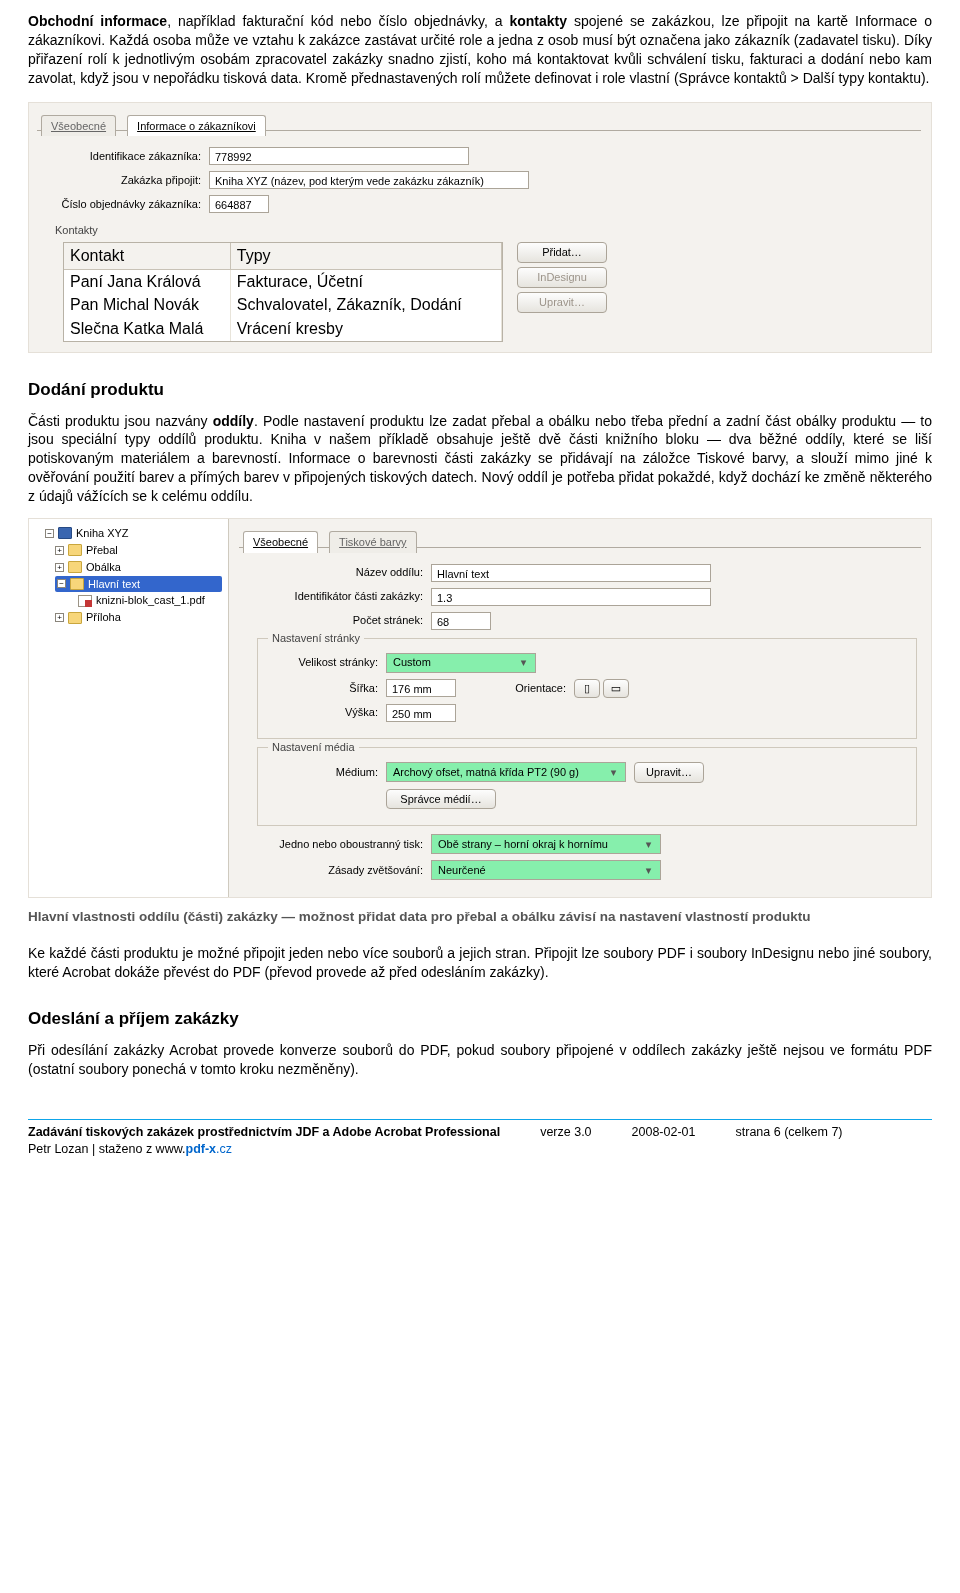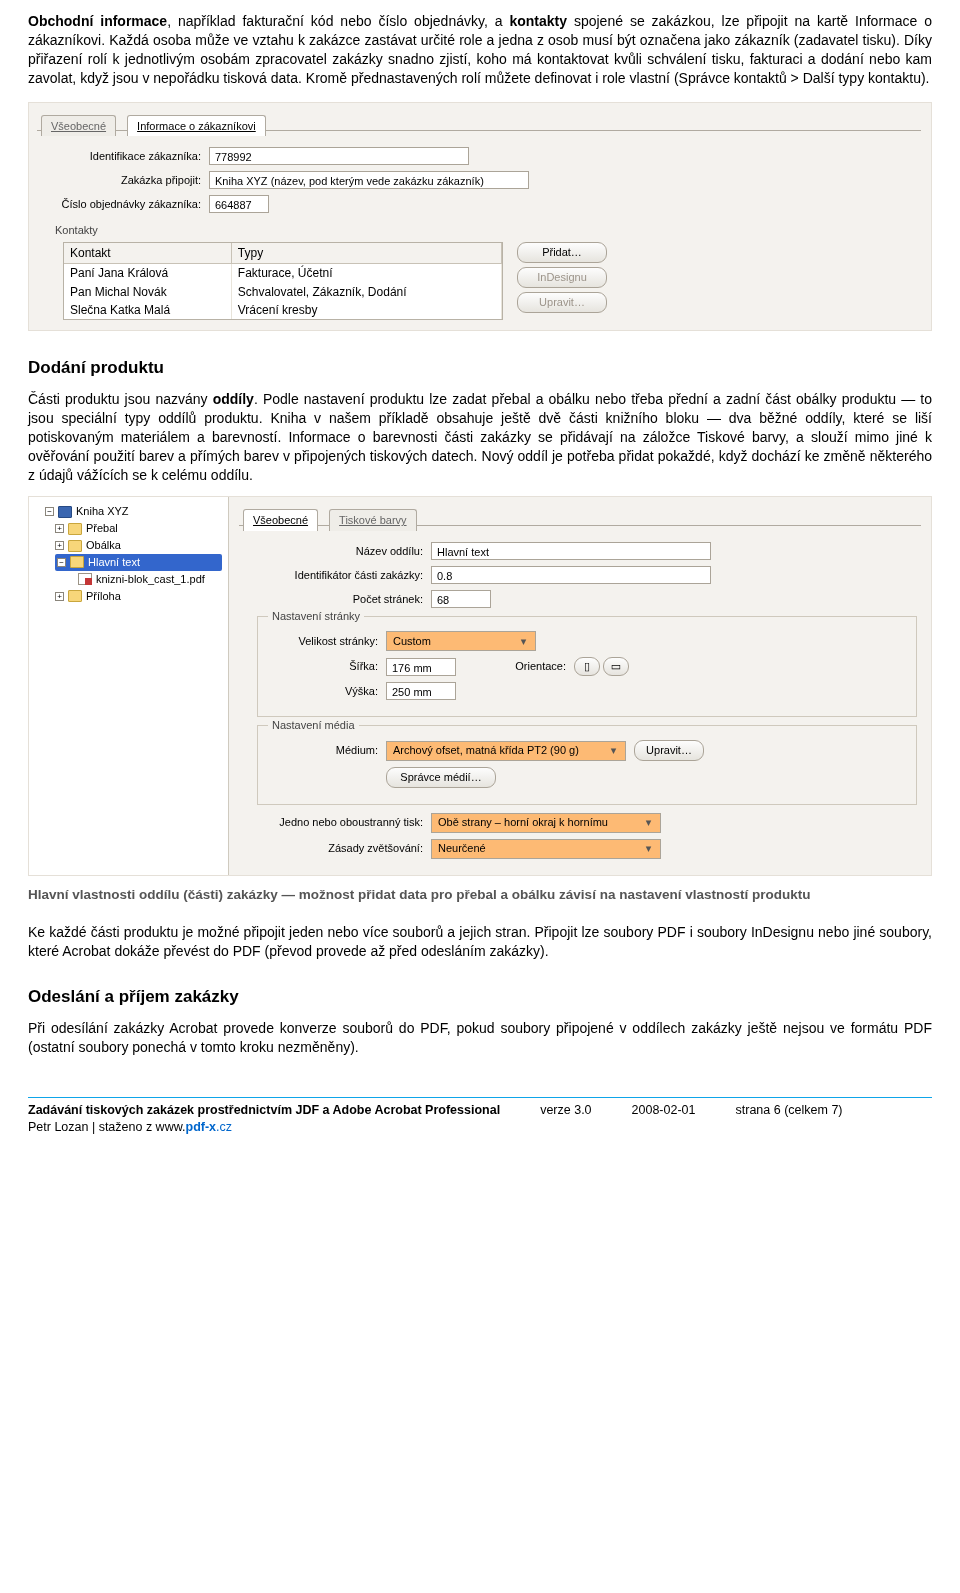--- a/index.html
+++ b/index.html
@@ -55,30 +55,30 @@
     font-size: 11px;
   }
   .form-row .tfield.w60 { min-width: 60px; width:60px; }
   .group-lbl { margin: 10px 0 4px 18px; color:#444; }
   .contacts-wrap { display:flex; gap:14px; margin-left:26px; }
   .contacts-table {
     border: 1px solid #b8b2a6;
     background:#fff;
     width: 440px;
   }
-  .contacts-table table { width:100%; border-collapse:collapse; font-size:12px; }
+  .contacts-table table { width:100%; border-collapse:collapse; font-size:16px; }
   .contacts-table th { text-align:left; font-weight:normal; background:#f4f2ee; border-bottom:1px solid #c8c2b6; border-right:1px solid #c8c2b6; padding:2px 6px; }
   .contacts-table td { padding:1px 6px; border-right:1px solid #e8e4da; }
   .btn-col { display:flex; flex-direction:column; gap:4px; }
   .winbtn {
     width: 90px;
     padding: 2px 6px;
     background: linear-gradient(#fdfdfd,#e6e4de);
     border: 1px solid #aba498;
-    border-radius: 9px;
+    border-radius: 4px;
     font-size: 11px;
     text-align:center;
   }
   .winbtn.disabled { color:#9c948a; }
 
   
   .shot2 {
     display: flex;
     gap: 0;
     background: #f4f2ee;
@@ -111,21 +111,21 @@
     margin: 8px 4px 8px 18px;
     padding: 8px 8px 10px 10px;
     position: relative;
   }
   .subgroup .legend {
     position:absolute; top:-8px; left:10px;
     background:#f4f2ee; padding:0 4px; font-size:11px; color:#444;
   }
   .combo {
     display:inline-flex; align-items:center;
-    background:#fdba74; border:1px solid #aba498;
+    background:#86efac; border:1px solid #aba498;
     height:20px; padding:0 4px 0 6px; font-size:11px;
     min-width: 150px;
   }
   .combo .arrow { margin-left:auto; width:15px; text-align:center; color:#555; }
   .caption {
     font-size: 13.5px;
     color:#555;
     line-height:1.35;
     margin: 6px 0 18px 0;
     font-weight:bold;
@@ -254,21 +254,21 @@
       <span class="tab active">Všeobecné</span>
       <span class="tab">Tiskové barvy</span>
     </div>
 
     <div class="form-row">
         <label>Název oddílu:</label>
         <div class="tfield" style="min-width:280px">Hlavní text</div>
       </div>
     <div class="form-row">
         <label>Identifikátor části zakázky:</label>
-        <div class="tfield" style="min-width:280px">0.8</div>
+        <div class="tfield" style="min-width:280px">1.3</div>
       </div>
     <div class="form-row">
         <label>Počet stránek:</label>
         <div class="tfield w60">68</div>
       </div>
 
     <div class="subgroup">
       <span class="legend">Nastavení stránky</span>
       <div class="form-row" style="margin-left:0">
           <label style="width:110px">Velikost stránky:</label>

